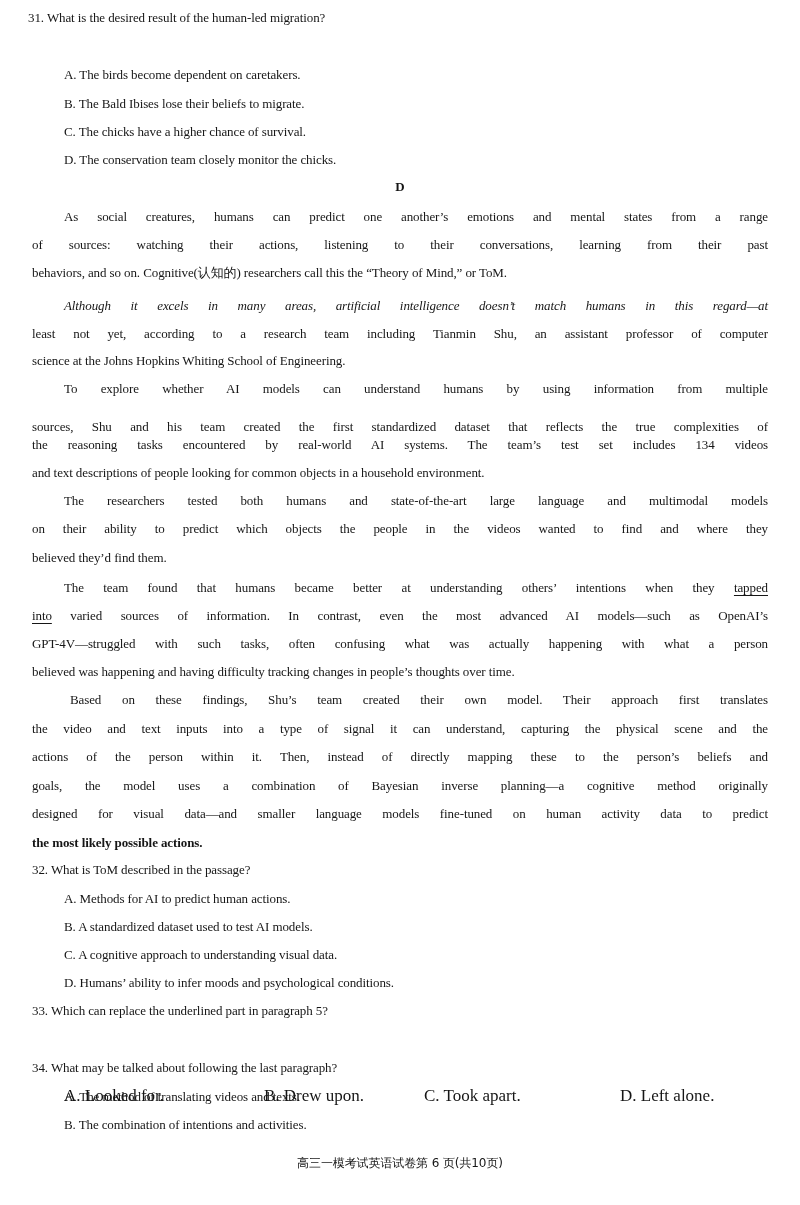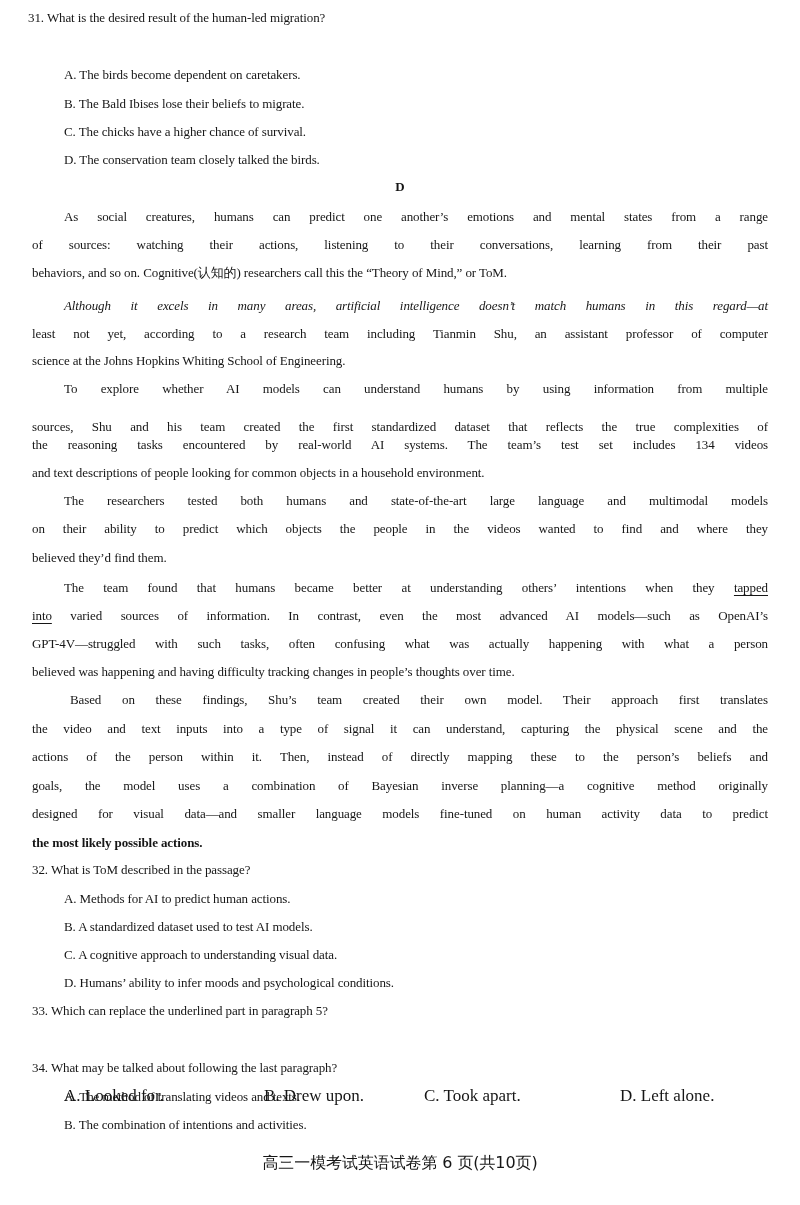--- a/index.html
+++ b/index.html
@@ -19,21 +19,21 @@
 </head>
 <body>
 
 <div class="line q" style="top:7px;">
   <span>31.</span>
   <span>What is the desired result of the human-led migration?</span>
 </div>
 <div class="line opt" style="top:64px;">A. The birds become dependent on caretakers.</div>
 <div class="line opt" style="top:93px;">B. The Bald Ibises lose their beliefs to migrate.</div>
 <div class="line opt" style="top:121px;">C. The chicks have a higher chance of survival.</div>
-<div class="line opt" style="top:149px;">D. The conservation team closely talked the birds.</div>
+<div class="line opt" style="top:149px;">D. The conservation team closely monitor the chicks.</div>
 
 <div class="line center bold" style="top:176px;">D</div>
 
 <div class="line justi" style="top:206px;">As social creatures, humans can predict one another’s emotions and mental states from a range</div>
 <div class="line just" style="top:234px;">of sources: watching their actions, listening to their conversations, learning from their past</div>
 <div class="line" style="top:262px; left:32px;">behaviors, and so on. Cognitive(认知的) researchers call this the “Theory of Mind,” or ToM.</div>
 
 <div class="line justi" style="top:295px;font-style:italic;">Although it excels in many areas, artificial intelligence doesn’t match humans in this regard—at</div>
 <div class="line just" style="top:323px;">least not yet, according to a research team including Tianmin Shu, an assistant professor of computer</div>
 <div class="line" style="top:350px; left:32px;">science at the Johns Hopkins Whiting School of Engineering.</div>
@@ -83,13 +83,13 @@
   <span style="left:556px;">D. Left alone.</span>
 </div>
 
 <div class="line q" style="top:1057px; left:32px;">
   <span>34.</span>
   <span>What may be talked about following the last paragraph?</span>
 </div>
 <div class="line opt" style="top:1086px;">A. The method of translating videos and texts.</div>
 <div class="line opt" style="top:1114px;">B. The combination of intentions and activities.</div>
 
-<div class="line center" style="top:1152px; font-family: 'DejaVu Sans', sans-serif; font-size:16px;">高三一模考试英语试卷第 6 页(共10页)</div>
+<div class="line center" style="top:1152px; font-family: 'DejaVu Sans', sans-serif; font-size:12px;">高三一模考试英语试卷第 6 页(共10页)</div>
 
 </body></html>

